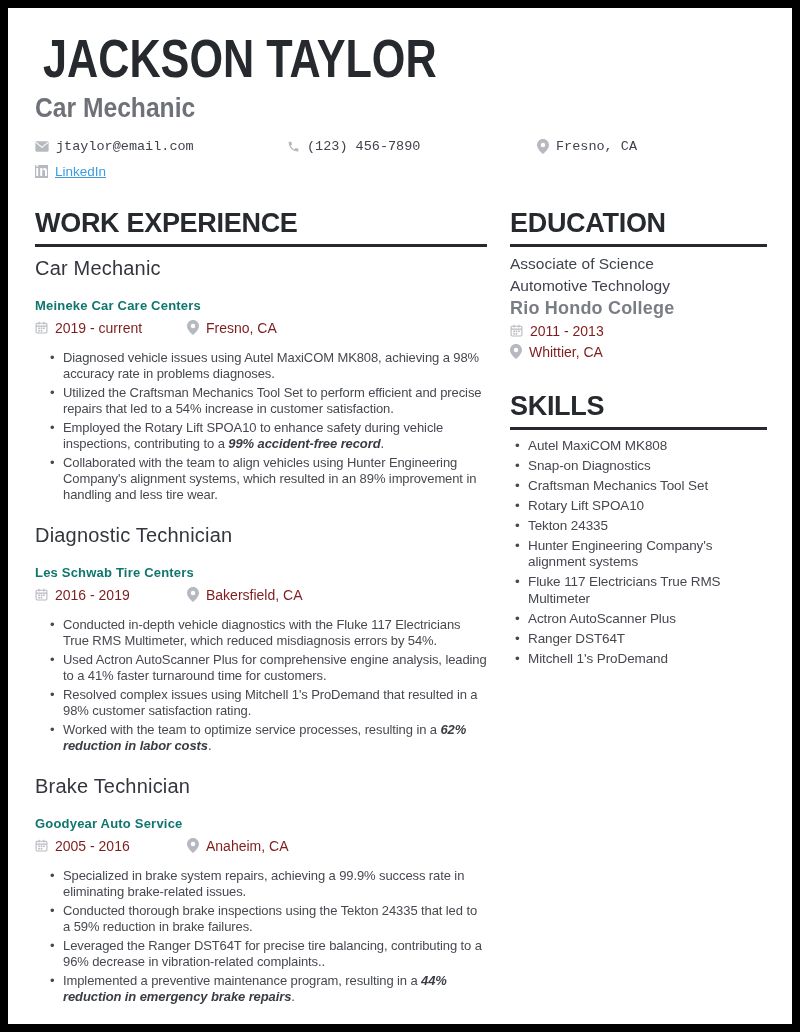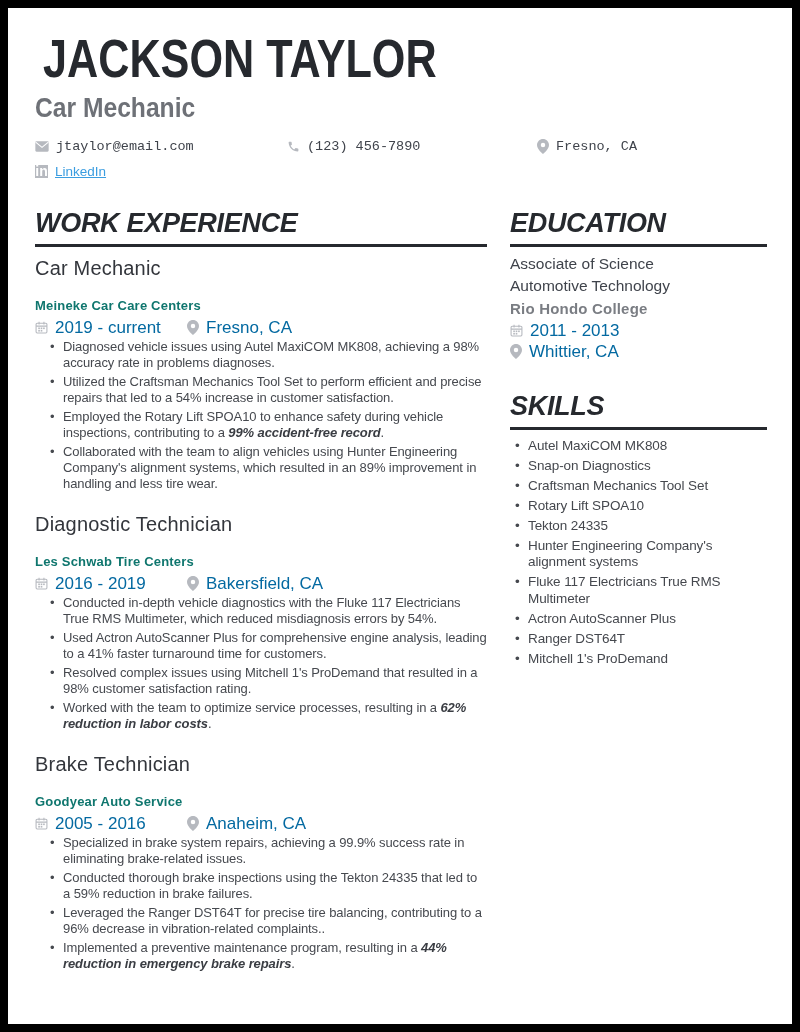--- a/index.html
+++ b/index.html
@@ -28,41 +28,41 @@
   .li-badge {
     width: 13px; height: 13px; border-radius: 0; background: #b6b9bf;
     color: #fff; font-size: 14px; font-weight: 700; line-height: 13px; text-align: center;
     display: inline-block;
   }
 
   
   .columns { display: grid; grid-template-columns: 452px 257px; column-gap: 23px; margin-top: 29px; }
   h2 {
     margin: 0; font-size: 27px; line-height: 1; font-weight: 700; letter-spacing: -0.3px;
-    color: #26292e; border-bottom: 3px solid #26292e; padding-bottom: 7px; font-style: italic;
+    color: #26292e; border-bottom: 3px solid #26292e; padding-bottom: 7px;
   }
 
   
   .job { margin-top: 9px; }
   .job + .job { margin-top: 20px; }
   .job-title { margin: 0; font-size: 20px; line-height: 24px; font-weight: 400; color: #33363c; letter-spacing: 0.2px; }
   .company { margin-top: 16px; font-size: 13px; line-height: 19px; font-weight: 700; color: #0f766e; letter-spacing: 0.2px; }
-  .meta-row { margin-top: 4px; display: flex; align-items: center; font-size: 17px; color: #0369a1; height: 18px; }
+  .meta-row { margin-top: 4px; display: flex; align-items: center; font-size: 14px; color: #7f1d1d; height: 18px; }
   .meta-chunk { display: flex; align-items: center; gap: 7px; }
   .date-chunk { min-width: 152px; }
-  .bullets { margin: 2px 0 0; padding: 0 0 0 28px; list-style: none; }
+  .bullets { margin: 13px 0 0; padding: 0 0 0 28px; list-style: none; }
   .bullets li { position: relative; font-size: 13px; line-height: 16px; margin-bottom: 3px; letter-spacing: -0.1px; color: #46494f; }
   .bullets li::before { content: "\2022"; position: absolute; left: -13px; top: 0; }
   .bullets strong { color: #3a3d43; font-weight: 700; }
   .bullets strong em { font-style: italic; }
 
   
   .edu-degree { margin-top: 6px; }
   .edu-degree div { font-size: 15.5px; line-height: 22px; color: #3f434b; }
-  .school { margin-top: 1px; font-size: 15px; line-height: 21px; font-weight: 700; color: #7a7d83; letter-spacing: 0.2px; }
+  .school { margin-top: 1px; font-size: 18px; line-height: 21px; font-weight: 700; color: #7a7d83; letter-spacing: 0.2px; }
   .edu-meta .meta-row { margin-top: 3px; }
   .skills-section { margin-top: 32px; }
   .skills-list { margin: 8px 0 0; padding: 0 0 0 18px; list-style: none; }
   .skills-list li { position: relative; font-size: 13.5px; line-height: 16.5px; margin-bottom: 3.5px; letter-spacing: -0.1px; color: #45484e; }
   .skills-list li::before { content: "\2022"; position: absolute; left: -13px; top: 0; }
 
   svg { display: block; }
 </style>
 </head>
 <body>

